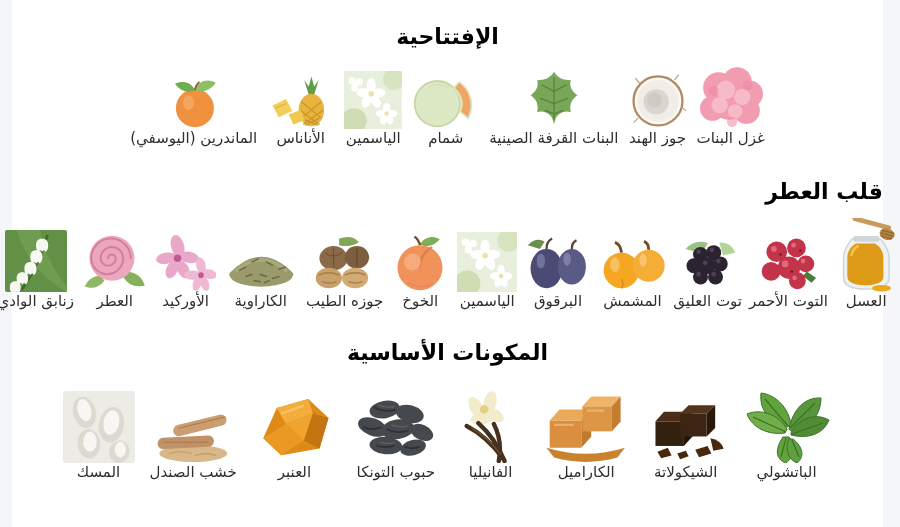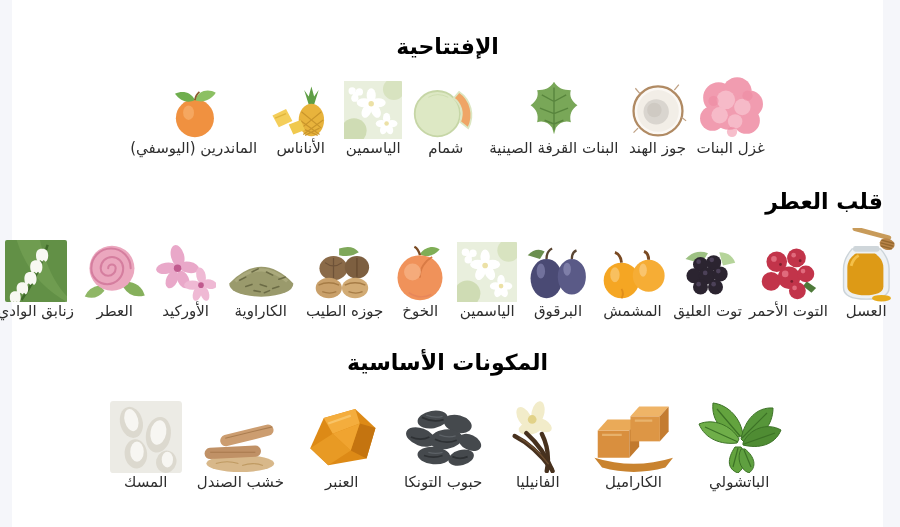--- a/index.html
+++ b/index.html
@@ -10,21 +10,21 @@
   }
   .content{
     position:absolute;right:17px;top:0;width:871px;height:527px;
     background:#ffffff;
   }
   .section{text-align:center;}
   .section-title{
     margin:0;font-size:22px;font-weight:bold;color:#000;
     letter-spacing:0;
   }
-  .s0 .section-title{padding-top:34px;}
+  .s0 .section-title{padding-top:24px;}
   .s1 .section-title{margin-top:32px;text-align:right;}
   .s2 .section-title{margin-top:30px;}
   .row{
     display:flex;align-items:flex-end;justify-content:center;
   }
   .s0 .row{margin-top:14px;gap:10px;}
   .s1 .row{margin-top:14px;gap:7px;}
   .s2 .row{margin-top:20px;gap:15px;}
   .item{display:flex;flex-direction:column;align-items:center;}
   .icon{display:flex;align-items:flex-end;justify-content:center;}
@@ -406,20 +406,43 @@
               </g>
               <g stroke="#3c7226" stroke-width="1.2" fill="none">
                 <path d="M47 41 L24 14 M49 43 L74 18 M45 47 L12 32 M51 49 L82 38 M45 53 L40 72 M51 55 L58 72"></path>
               </g>
             </svg>
           </span>
           <span class="label">الباتشولي</span>
         </div>
         <div class="item">
           <span class="icon">
+            <svg viewBox="0 0 84 76">
+              <g>
+                <path d="M10 32 h30 v26 h-30z" fill="#34200f"></path>
+                <path d="M10 32 l9 -10 h30 l-9 10z" fill="#4a2e17"></path>
+                <path d="M40 32 l9 -10 v26 l-9 10z" fill="#241407"></path>
+              </g>
+              <g>
+                <path d="M36 24 h28 v24 h-28z" fill="#3c2512"></path>
+                <path d="M36 24 l9 -9 h28 l-9 9z" fill="#53351c"></path>
+                <path d="M64 24 l9 -9 v24 l-9 9z" fill="#2a180a"></path>
+              </g>
+              <g fill="#46290f">
+                <path d="M12 64 l11 -4 4 8 -11 3z"></path>
+                <path d="M33 66 l9 -3 3 6 -9 3z"></path>
+                <path d="M52 62 l13 -4 4 8 -13 4z"></path>
+                <path d="M68 50 q11 2 14 11 l-11 2z"></path>
+              </g>
+            </svg>
+          </span>
+          <span class="label">الشيكولاتة</span>
+        </div>
+        <div class="item">
+          <span class="icon">
             <svg viewBox="0 0 82 66">
               <path d="M5 52 q36 11 72 0 l-7 9 q-29 8 -58 0z" fill="#c9832f"></path>
               <g>
                 <path d="M8 27 h29 v25 h-29z" fill="#d98f3e"></path>
                 <path d="M8 27 l9 -10 h29 l-9 10z" fill="#eaaa58"></path>
                 <path d="M37 27 l9 -10 v25 l-9 10z" fill="#c27a2e"></path>
               </g>
               <g>
                 <path d="M38 14 h27 v23 h-27z" fill="#dd9645"></path>
                 <path d="M38 14 l8 -9 h27 l-8 9z" fill="#efb467"></path>

